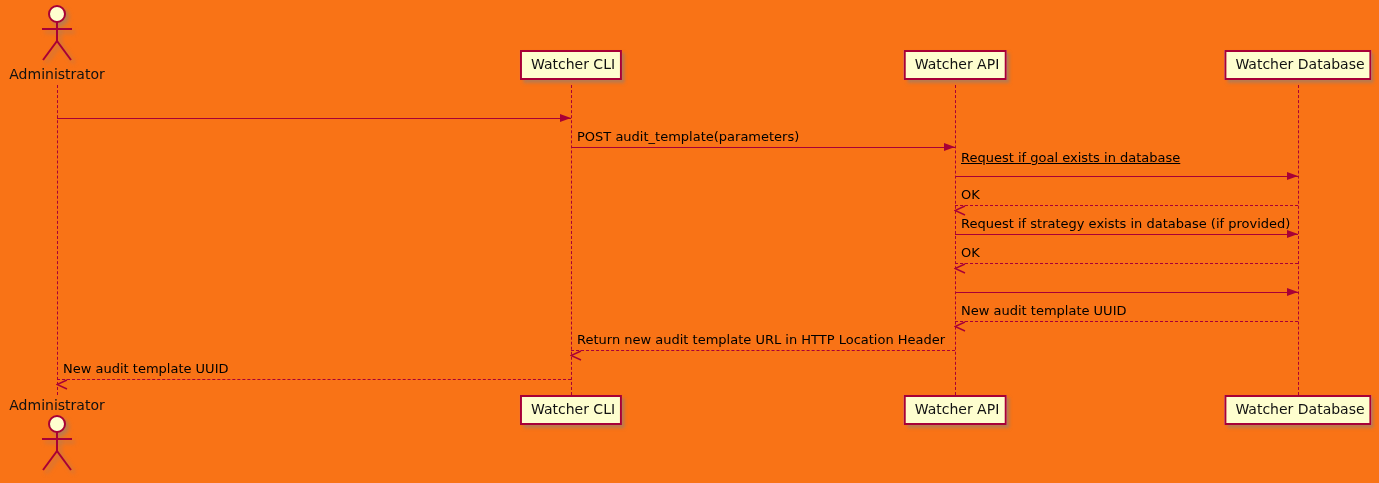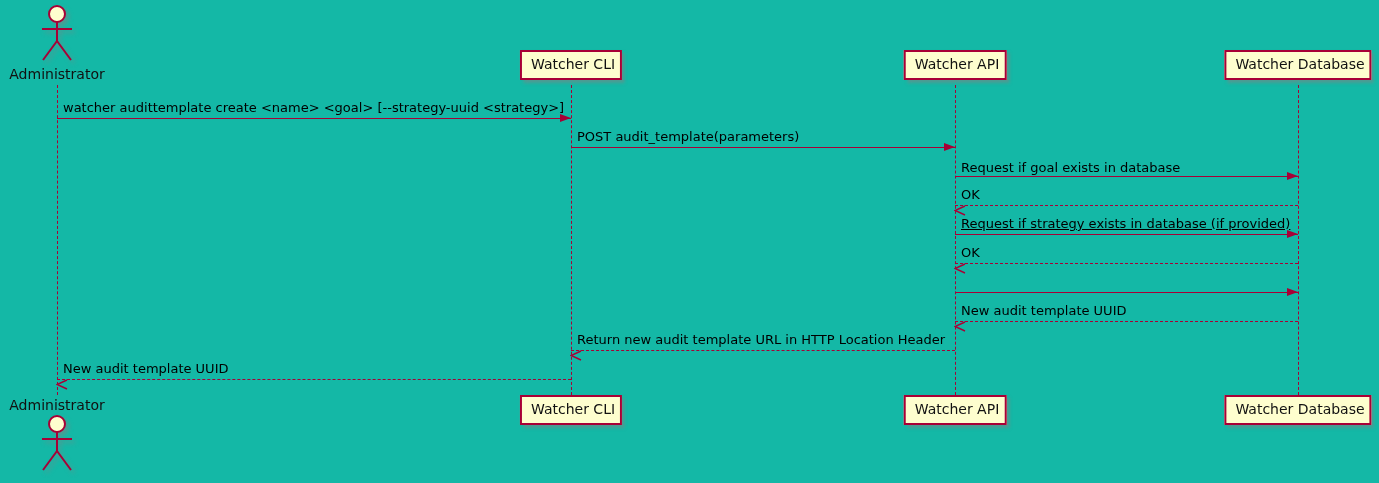--- a/index.html
+++ b/index.html
@@ -1,19 +1,19 @@
 <!DOCTYPE html>
 <html><head>
 <meta charset="utf-8">
 <style>
   html,body{margin:0;padding:0;background:#FFFFFF;}
   #stage{
     position:relative;
     width:1379px;height:483px;
-    background:#14b8a6;
+    background:#f97316;
     font-family:"DejaVu Sans","Liberation Sans",sans-serif;
     color:#000;
     overflow:hidden;
   }
   .lifeline{
     position:absolute;
     width:0;
     border-left:1px dashed #A80036;
   }
   .pbox{
@@ -85,39 +85,38 @@
       </svg></div>
     <div class="lifeline" style="left: 570.5px; top: 85px; height: 310px;"></div>
     <div class="pbox" style="left: 571px; top: 50px;">Watcher CLI</div>
     <div class="pbox" style="left: 571px; top: 395px;">Watcher CLI</div>
     <div class="lifeline" style="left: 954.5px; top: 85px; height: 310px;"></div>
     <div class="pbox" style="left: 955px; top: 50px;">Watcher API</div>
     <div class="pbox" style="left: 955px; top: 395px;">Watcher API</div>
     <div class="lifeline" style="left: 1297.5px; top: 85px; height: 310px;"></div>
     <div class="pbox" style="left: 1298px; top: 50px;">Watcher Database</div>
     <div class="pbox" style="left: 1298px; top: 395px;">Watcher Database</div>
-    <div class="msg-label" style="left: 63px; top: 100px;">watcher audittemplate create &lt;name&gt; &lt;goal&gt; [--strategy-uuid &lt;strategy&gt;]</div>
     <div class="msg-line solid" style="left: 57px; top: 118px; width: 514px;">
       <div class="head-solid-right"></div>
     </div>
     <div class="msg-label" style="left: 577px; top: 129px; text-align: center;">POST audit_template(parameters)</div>
     <div class="msg-line solid" style="left: 571px; top: 147px; width: 384px;">
       <div class="head-solid-right"></div>
     </div>
-    <div class="msg-label" style="left: 961px; top: 160px;">Request if goal exists in database</div>
+    <div class="msg-label" style="left: 961px; top: 150px; text-decoration: underline;">Request if goal exists in database</div>
     <div class="msg-line solid" style="left: 955px; top: 176px; width: 343px;">
       <div class="head-solid-right"></div>
     </div>
     <div class="msg-label" style="left: 961px; top: 187px;">OK</div>
     <div class="msg-line dashed" style="left: 955px; top: 205px; width: 343px;">
       <div class="head-open left"><svg width="12" height="11" viewBox="0 0 12 11">
           <path d="M11,1 L1,5.5 L11,10" fill="none" stroke="#A80036" stroke-width="1.4"></path>
         </svg></div>
     </div>
-    <div class="msg-label" style="left: 961px; top: 216px; text-decoration: underline;">Request if strategy exists in database (if provided)</div>
+    <div class="msg-label" style="left: 961px; top: 216px;">Request if strategy exists in database (if provided)</div>
     <div class="msg-line solid" style="left: 955px; top: 234px; width: 343px;">
       <div class="head-solid-right"></div>
     </div>
     <div class="msg-label" style="left: 961px; top: 245px;">OK</div>
     <div class="msg-line dashed" style="left: 955px; top: 263px; width: 343px;">
       <div class="head-open left"><svg width="12" height="11" viewBox="0 0 12 11">
           <path d="M11,1 L1,5.5 L11,10" fill="none" stroke="#A80036" stroke-width="1.4"></path>
         </svg></div>
     </div>
     <div class="msg-line solid" style="left: 955px; top: 292px; width: 343px;">

